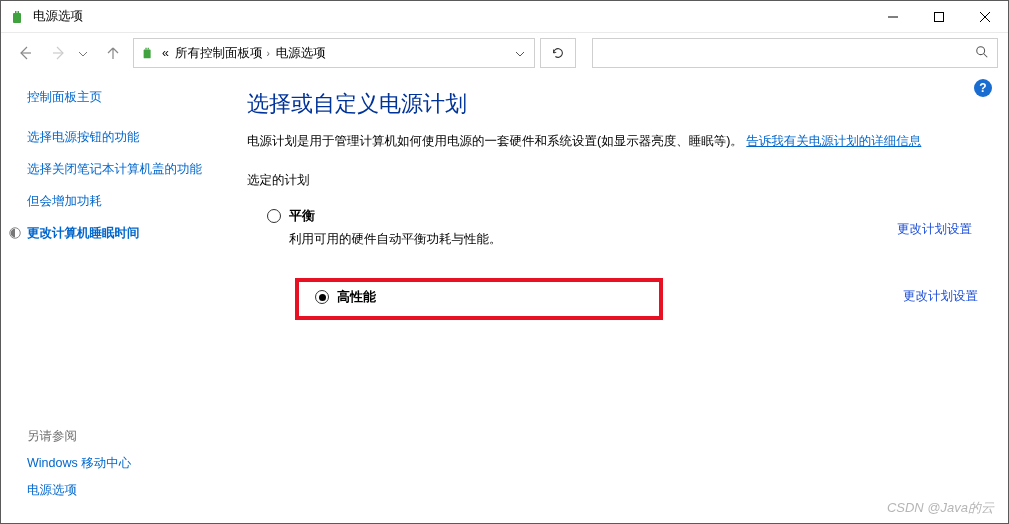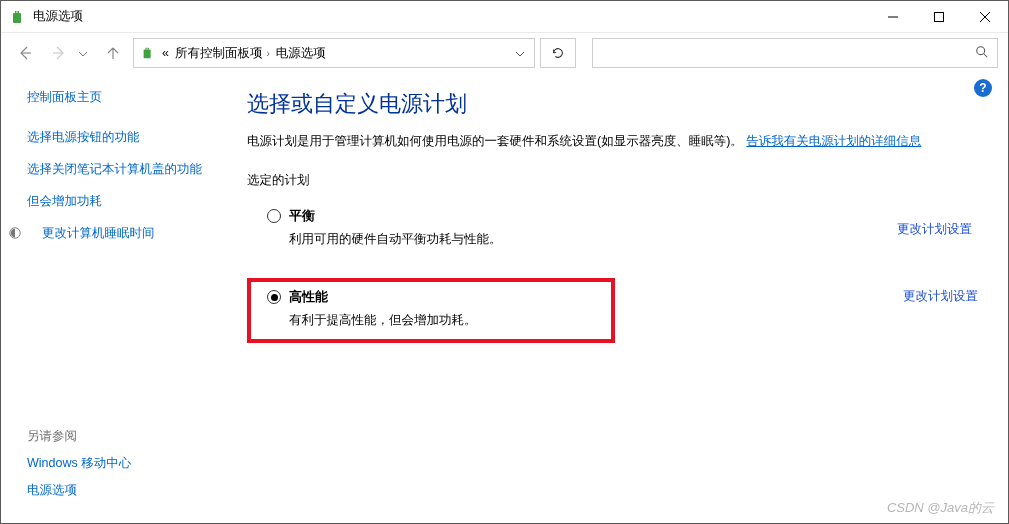--- a/index.html
+++ b/index.html
@@ -118,21 +118,21 @@
       font-size: 12.5px;
     }
     .sidebar-home {
       margin-bottom: 22px;
     }
     .sidebar-item {
       margin-bottom: 14px;
       line-height: 1.45;
     }
     .sidebar-item-row {
-      display: flex; align-items: center; gap: 19px;
+      display: flex; align-items: center; gap: 4px; font-weight: bold;
     }
     .sidebar-icon {
       width: 16px; height: 16px; display: inline-flex;
       align-items: center; justify-content: center;
       color: #555;
     }
     .see-also {
       position: absolute;
       bottom: 14px;
       left: 26px;
@@ -213,20 +213,21 @@
       align-self: flex-start;
       margin-top: 14px;
     }
     .highlight-box {
       border: 4px solid #e81123;
       padding: 6px 6px 10px 16px;
       margin-top: 10px;
       display: flex;
       align-items: flex-start;
       width: 368px;
+      margin-left: 48px;
     }
     .plan2-wrap {
       display: flex;
       margin-top: 10px;
       align-items: flex-start;
     }
     .plan2-right {
       flex: 1;
       display: flex;
       justify-content: flex-end;
@@ -394,21 +395,20 @@
       <a href="#" class="plan-link">更改计划设置</a>
     </div>
 
     <div class="plan2-wrap">
       <div class="highlight-box">
         <div class="plan-body">
           <div class="plan-row">
             <span class="radio selected"></span>
             <span class="plan-name">高性能</span>
           </div>
-          <div class="plan-desc">有利于提高性能，但会增加功耗。</div>
         </div>
       </div>
       <div class="plan2-right">
         <a href="#" class="plan-link">更改计划设置</a>
       </div>
     </div>
 
   </div>
 </div>
 

